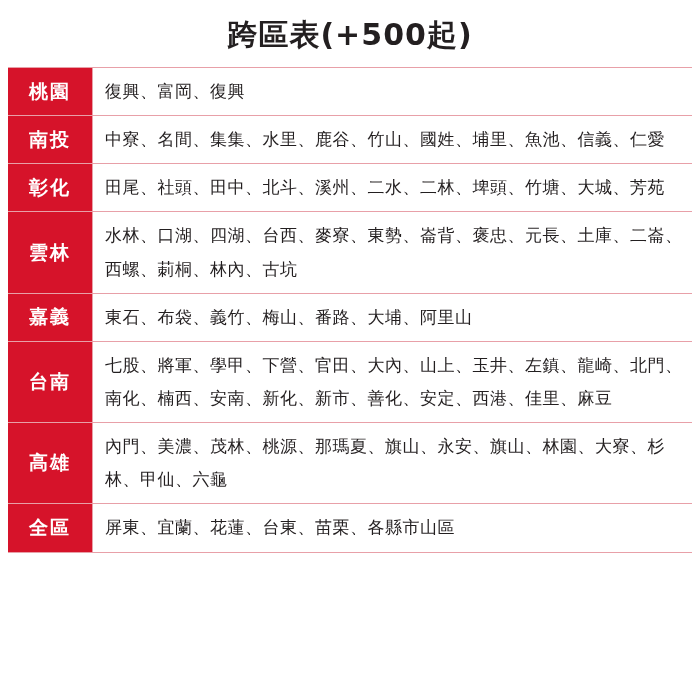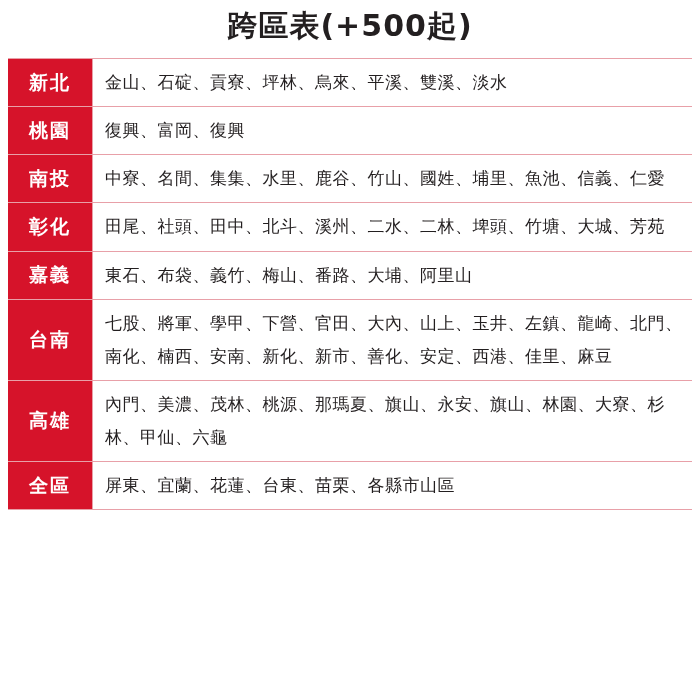--- a/index.html
+++ b/index.html
@@ -11,21 +11,21 @@
     height: 700px;
     background: #ffffff;
     font-family: "DejaVu Sans", "Liberation Sans", sans-serif;
     color: #231f20;
     overflow: hidden;
   }
   .page {
     width: 700px;
     height: 600px;
     box-sizing: border-box;
-    padding: 0 8px;
+    padding: 9px 8px;
     position: relative;
   }
   .title {
     text-align: center;
     font-size: 30px;
     font-weight: bold;
     letter-spacing: 1px;
     color: #231f20;
     padding: 8px 0 14px 0;
     line-height: 1.2;
@@ -67,34 +67,34 @@
 </style>
 </head>
 <body>
 
 <div class="page">
   <div class="title">跨區表(+500起)</div>
 
   <table class="table">
     <tbody>
       <tr>
-        <td class="region">新北</td>
-        <td class="areas">金山、石碇、貢寮、坪林、烏來、平溪、雙溪、淡水</td>
-      </tr>
-      <tr>
         <td class="region">桃園</td>
         <td class="areas">復興、富岡、復興</td>
       </tr>
       <tr>
         <td class="region">南投</td>
         <td class="areas">中寮、名間、集集、水里、鹿谷、竹山、國姓、埔里、魚池、信義、仁愛</td>
       </tr>
       <tr>
         <td class="region">彰化</td>
         <td class="areas">田尾、社頭、田中、北斗、溪州、二水、二林、埤頭、竹塘、大城、芳苑</td>
+      </tr>
+      <tr>
+        <td class="region">雲林</td>
+        <td class="areas">水林、口湖、四湖、台西、麥寮、東勢、崙背、褒忠、元長、土庫、二崙、西螺、莿桐、林內、古坑</td>
       </tr>
       <tr>
         <td class="region">嘉義</td>
         <td class="areas">東石、布袋、義竹、梅山、番路、大埔、阿里山</td>
       </tr>
       <tr>
         <td class="region">台南</td>
         <td class="areas">七股、將軍、學甲、下營、官田、大內、山上、玉井、左鎮、龍崎、北門、南化、楠西、安南、新化、新市、善化、安定、西港、佳里、麻豆</td>
       </tr>
       <tr>

